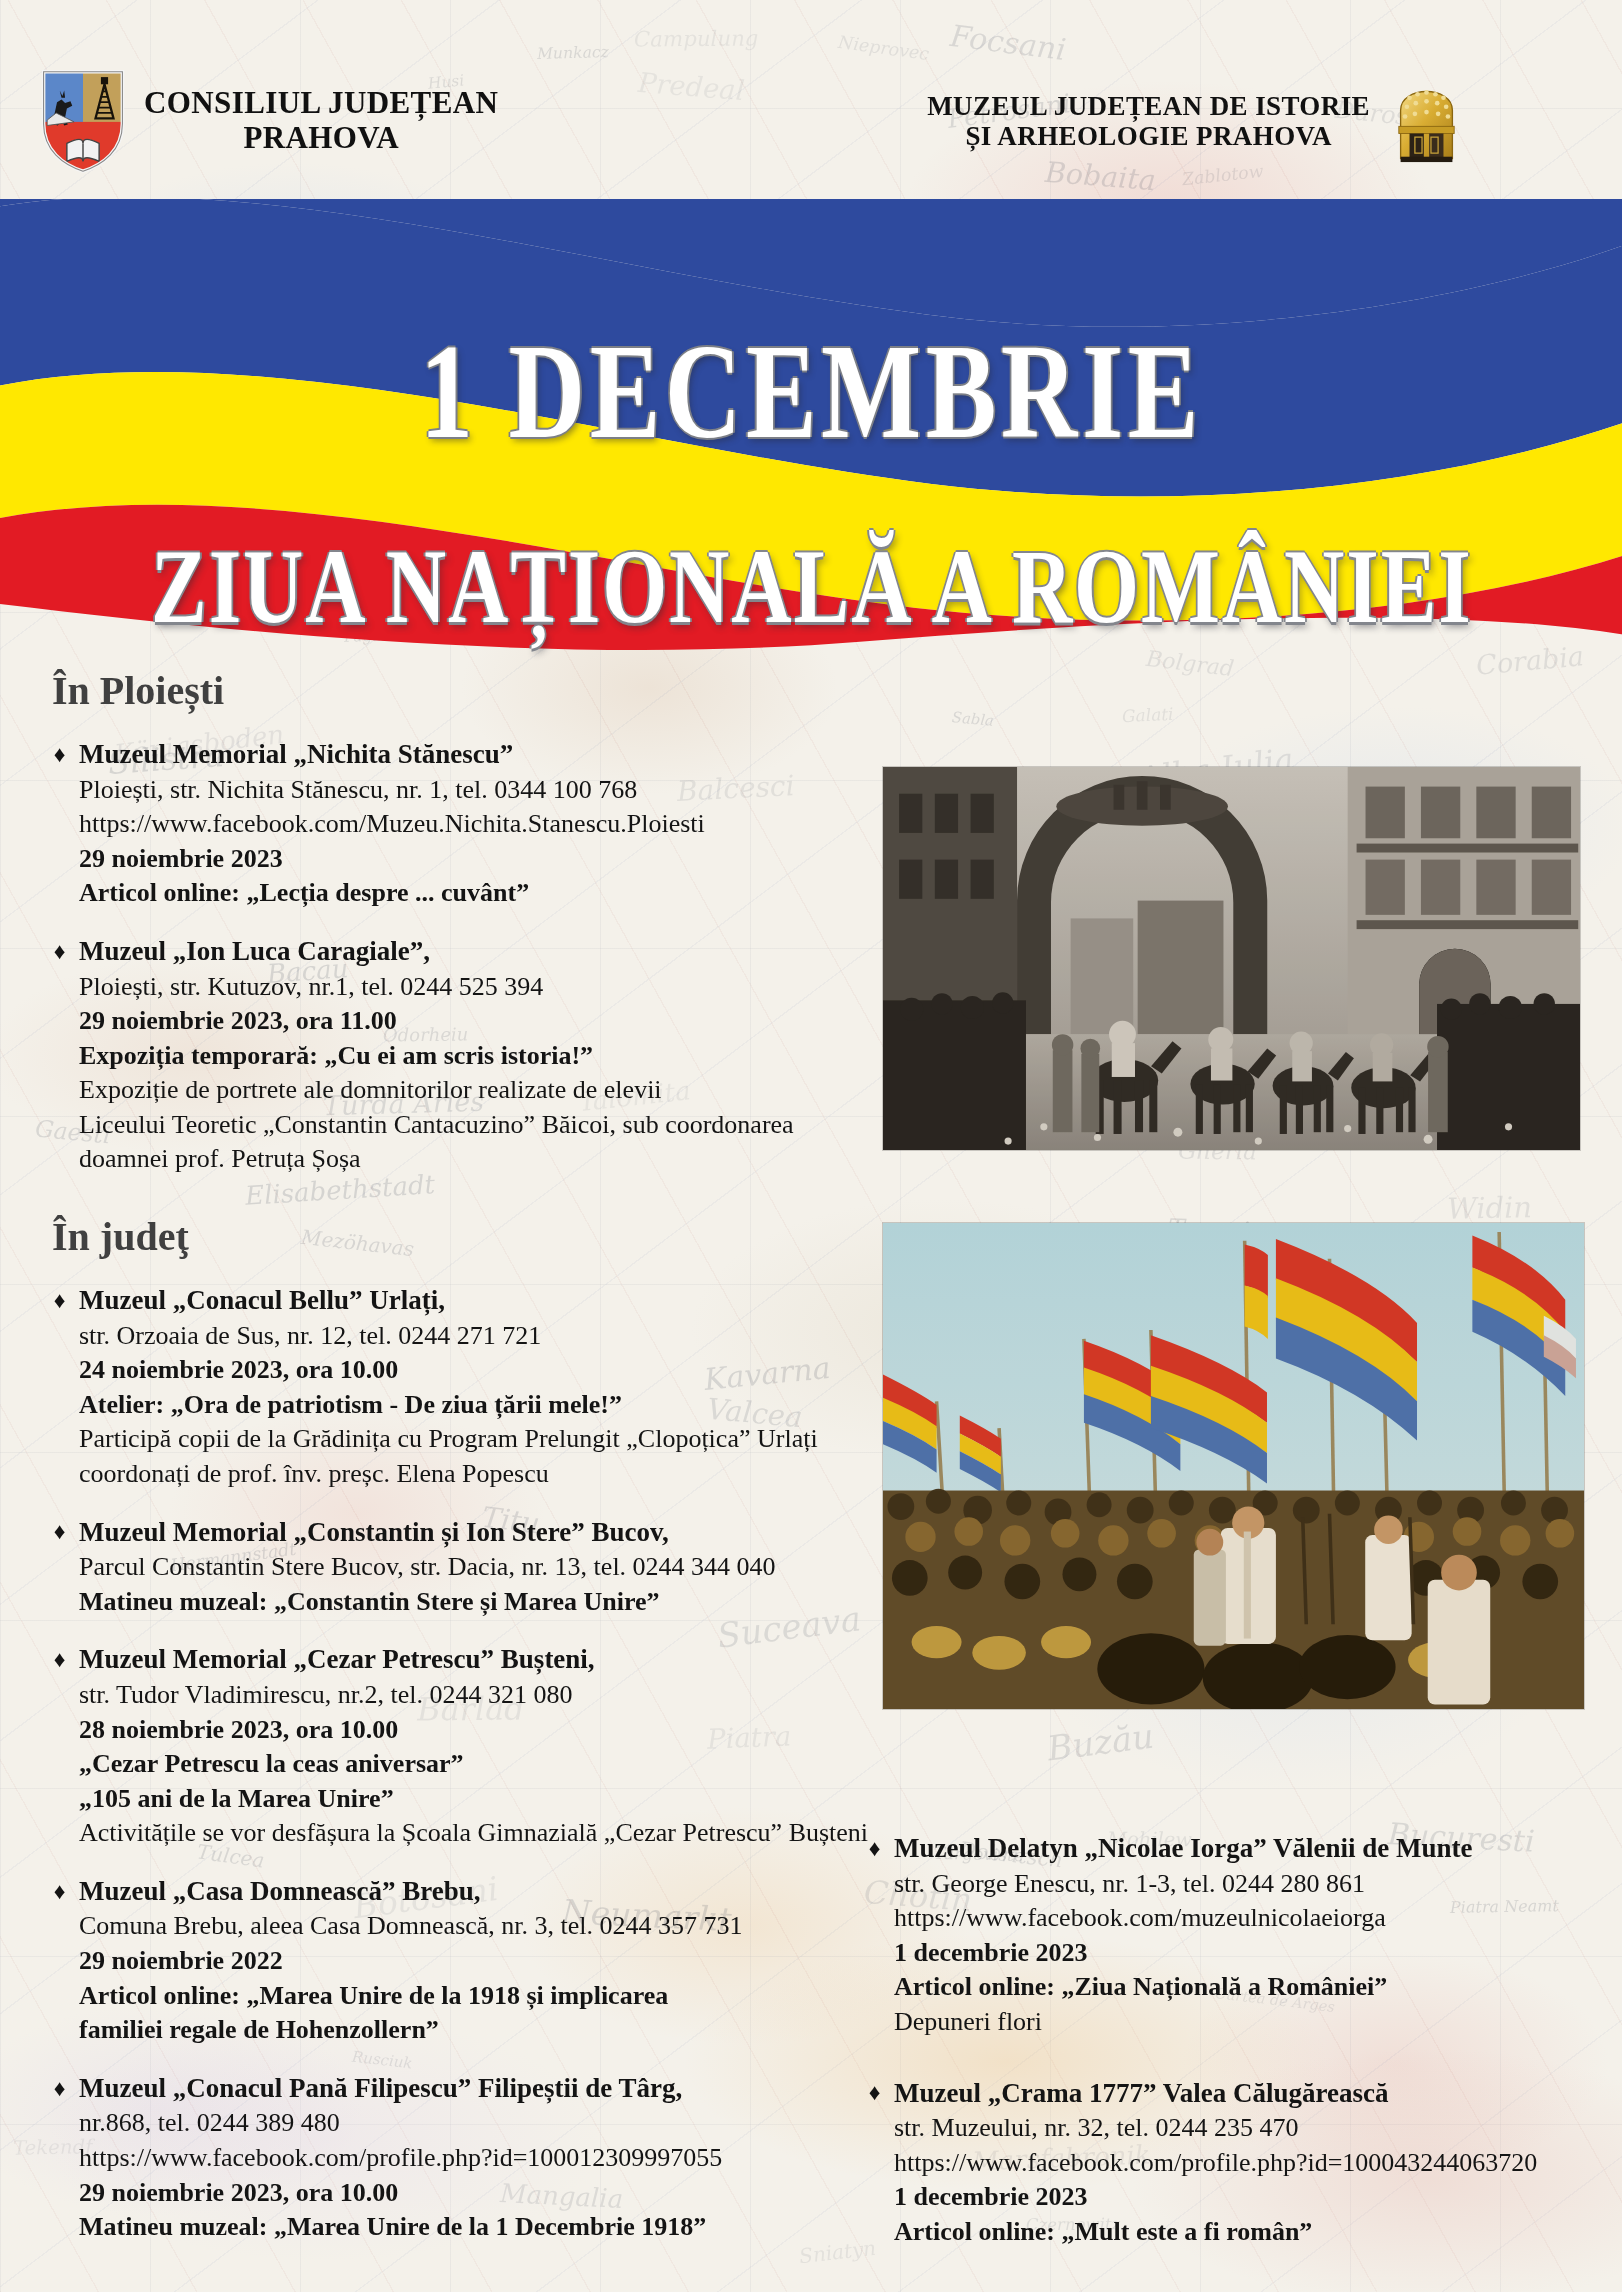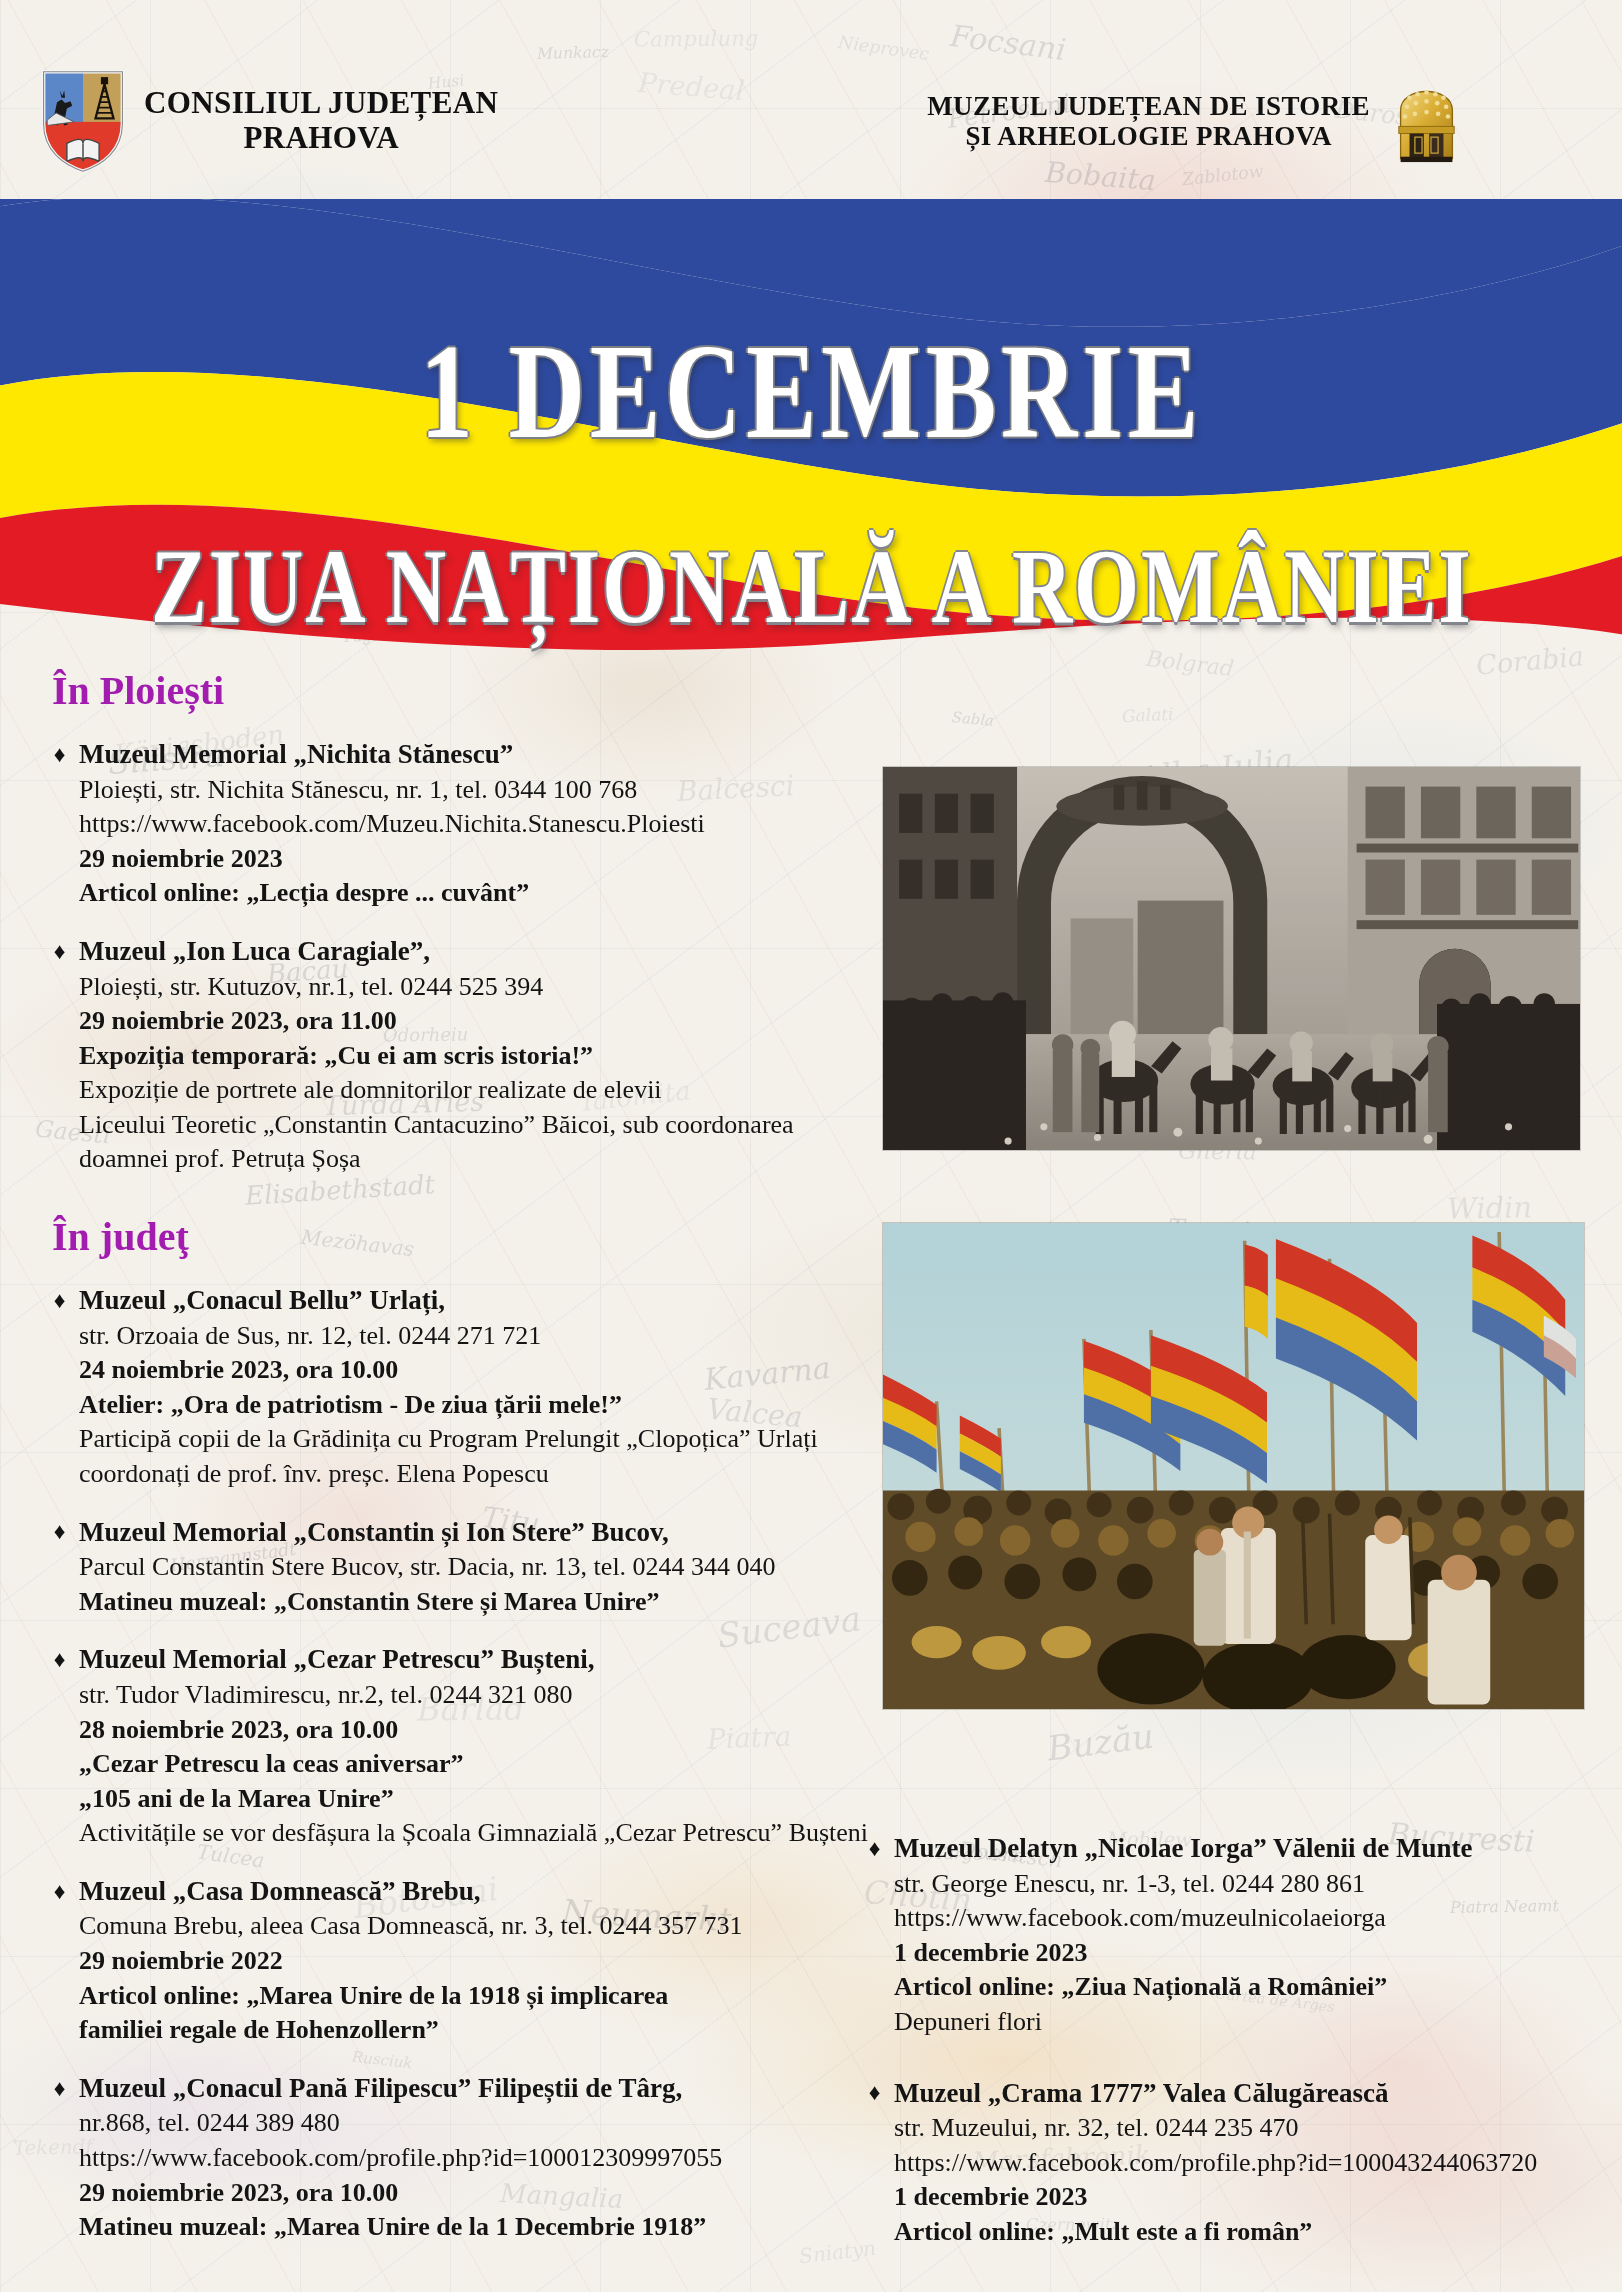--- a/index.html
+++ b/index.html
@@ -129,21 +129,21 @@
     color: #141414;
   }
   #col-left {
     position: absolute; left: 52px; top: 0; width: 824px;
   }
   .section-heading {
     font-family: "Liberation Serif", serif;
     font-weight: bold;
     font-size: 40px;
     margin-bottom: 23px;
-    color: #a21caf;
+    color: #404040;
   }
   .entry { margin-bottom: 23px; }
   .entry-title {
     font-weight: bold;
     font-size: 27px;
     line-height: 1.32;
     position: relative;
     padding-left: 27px;
   }
   .entry-title .bullet {

